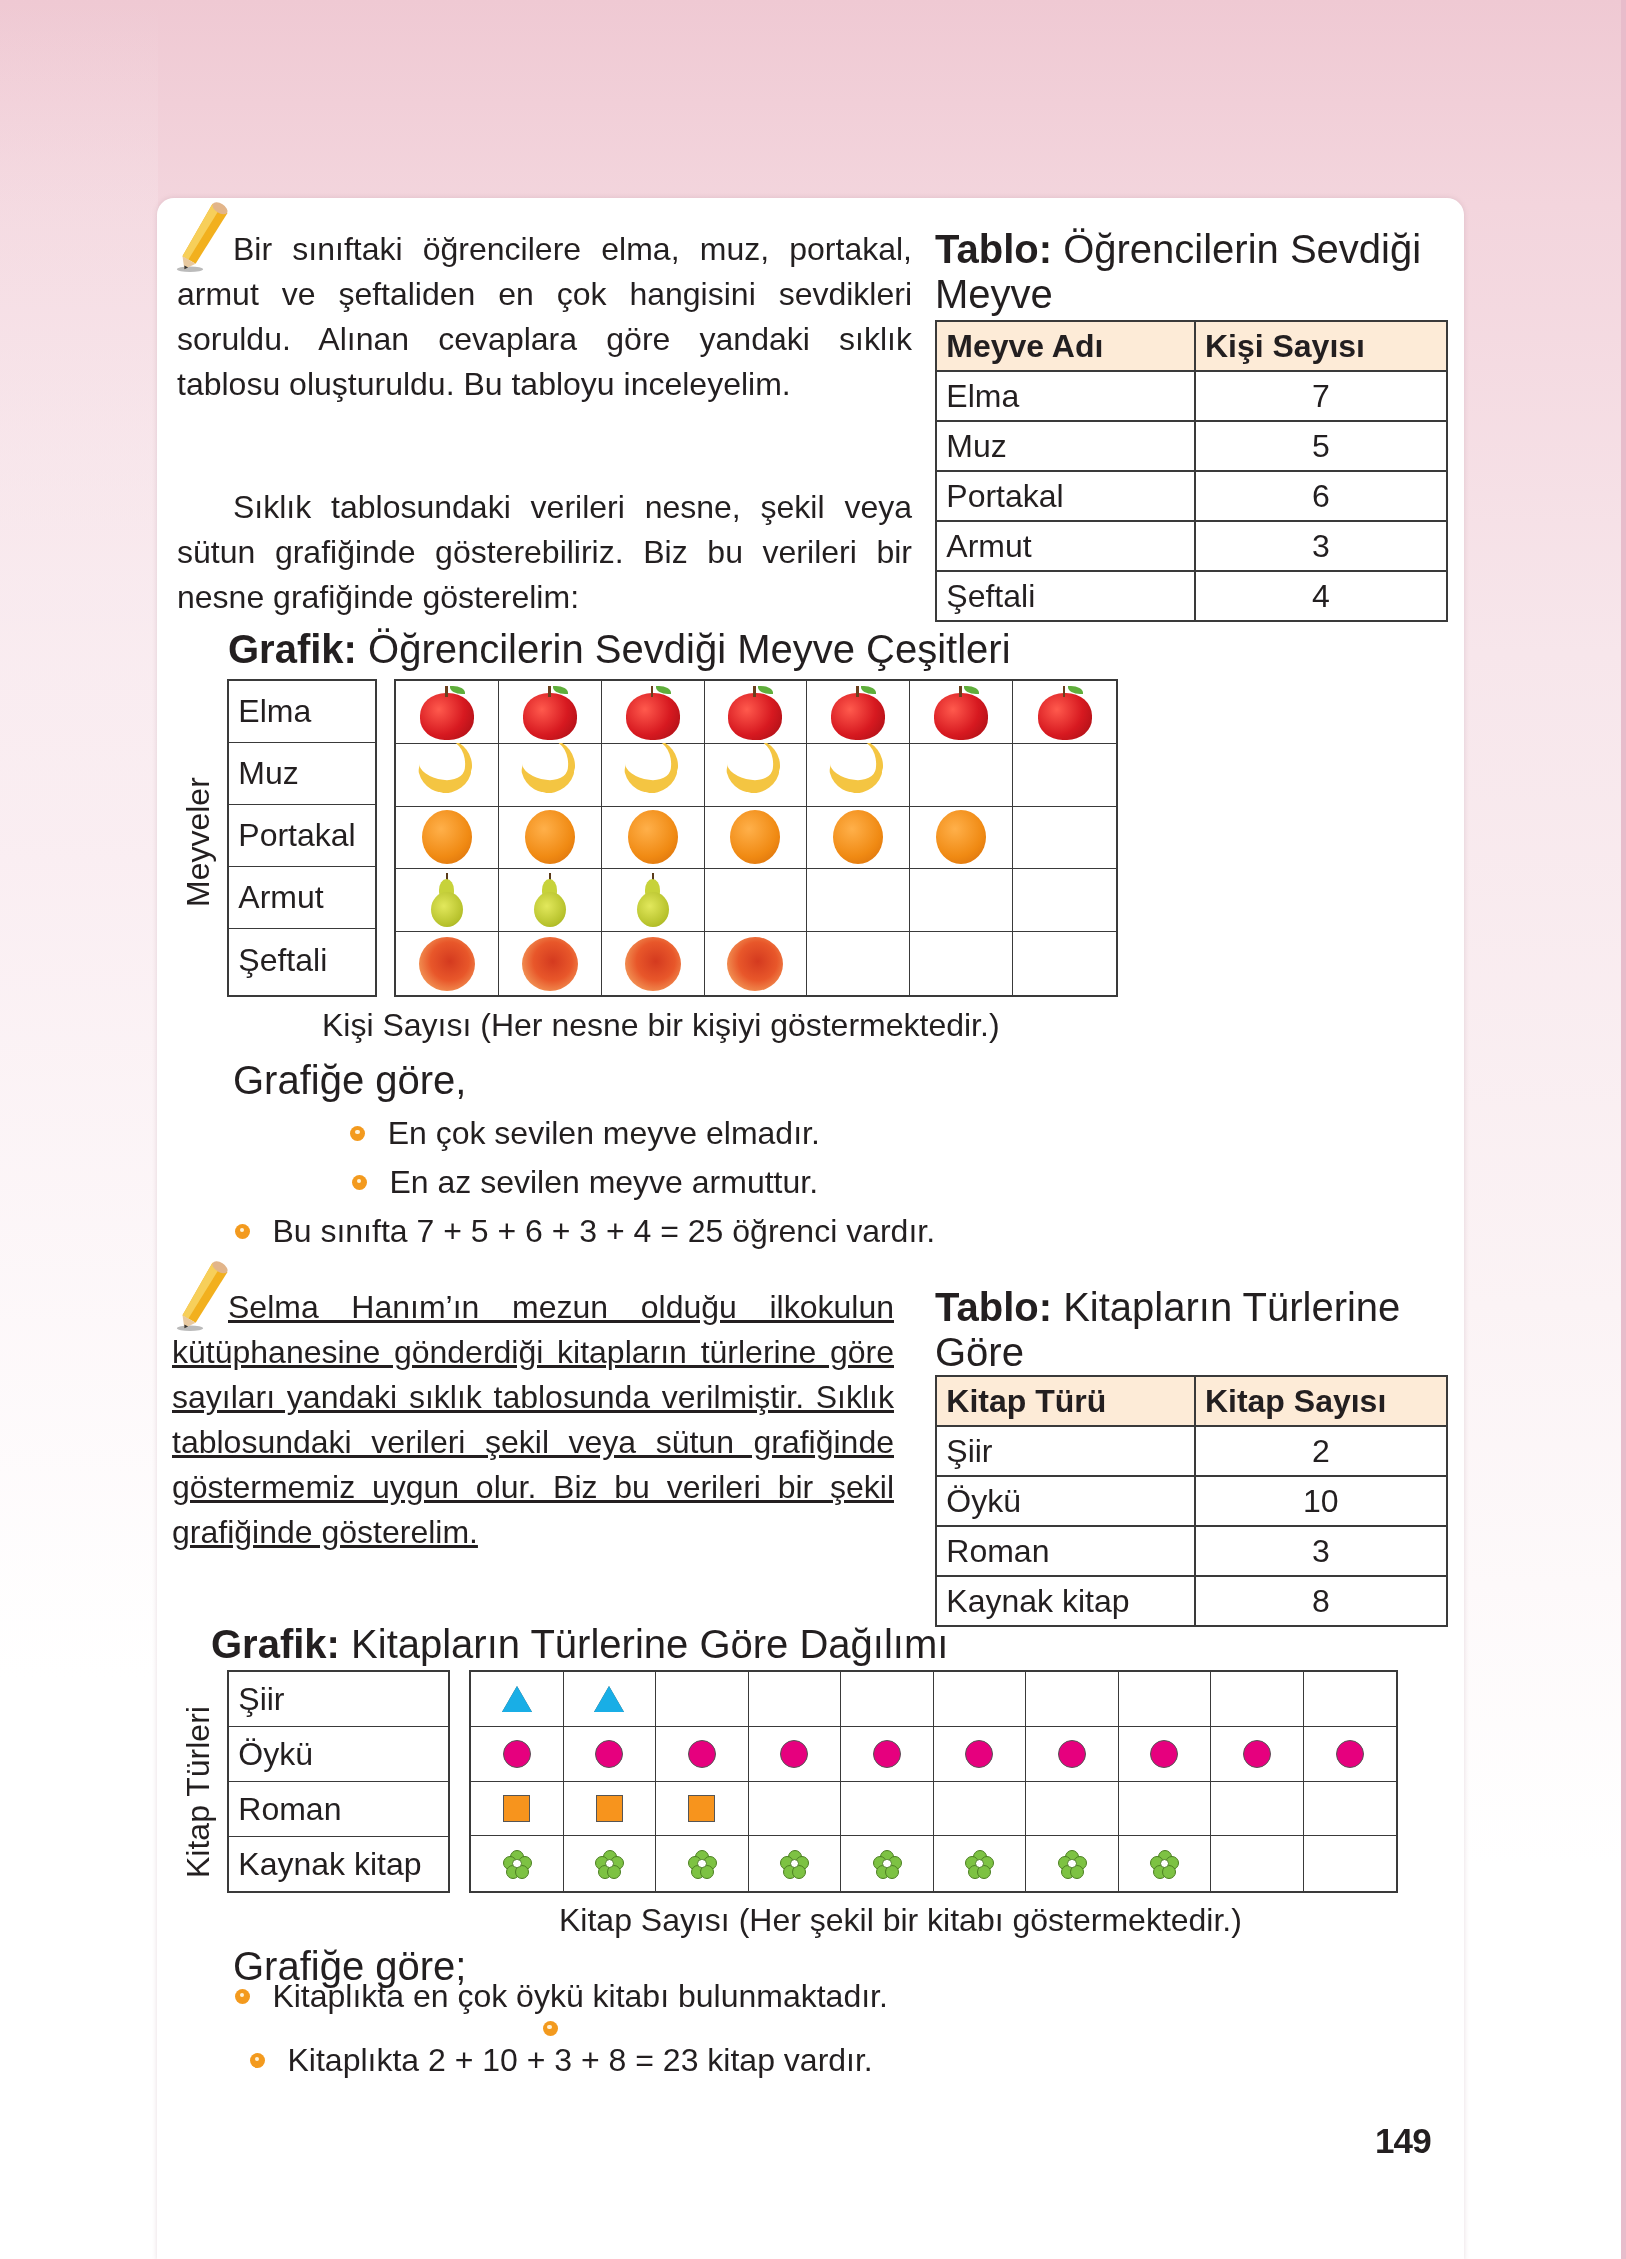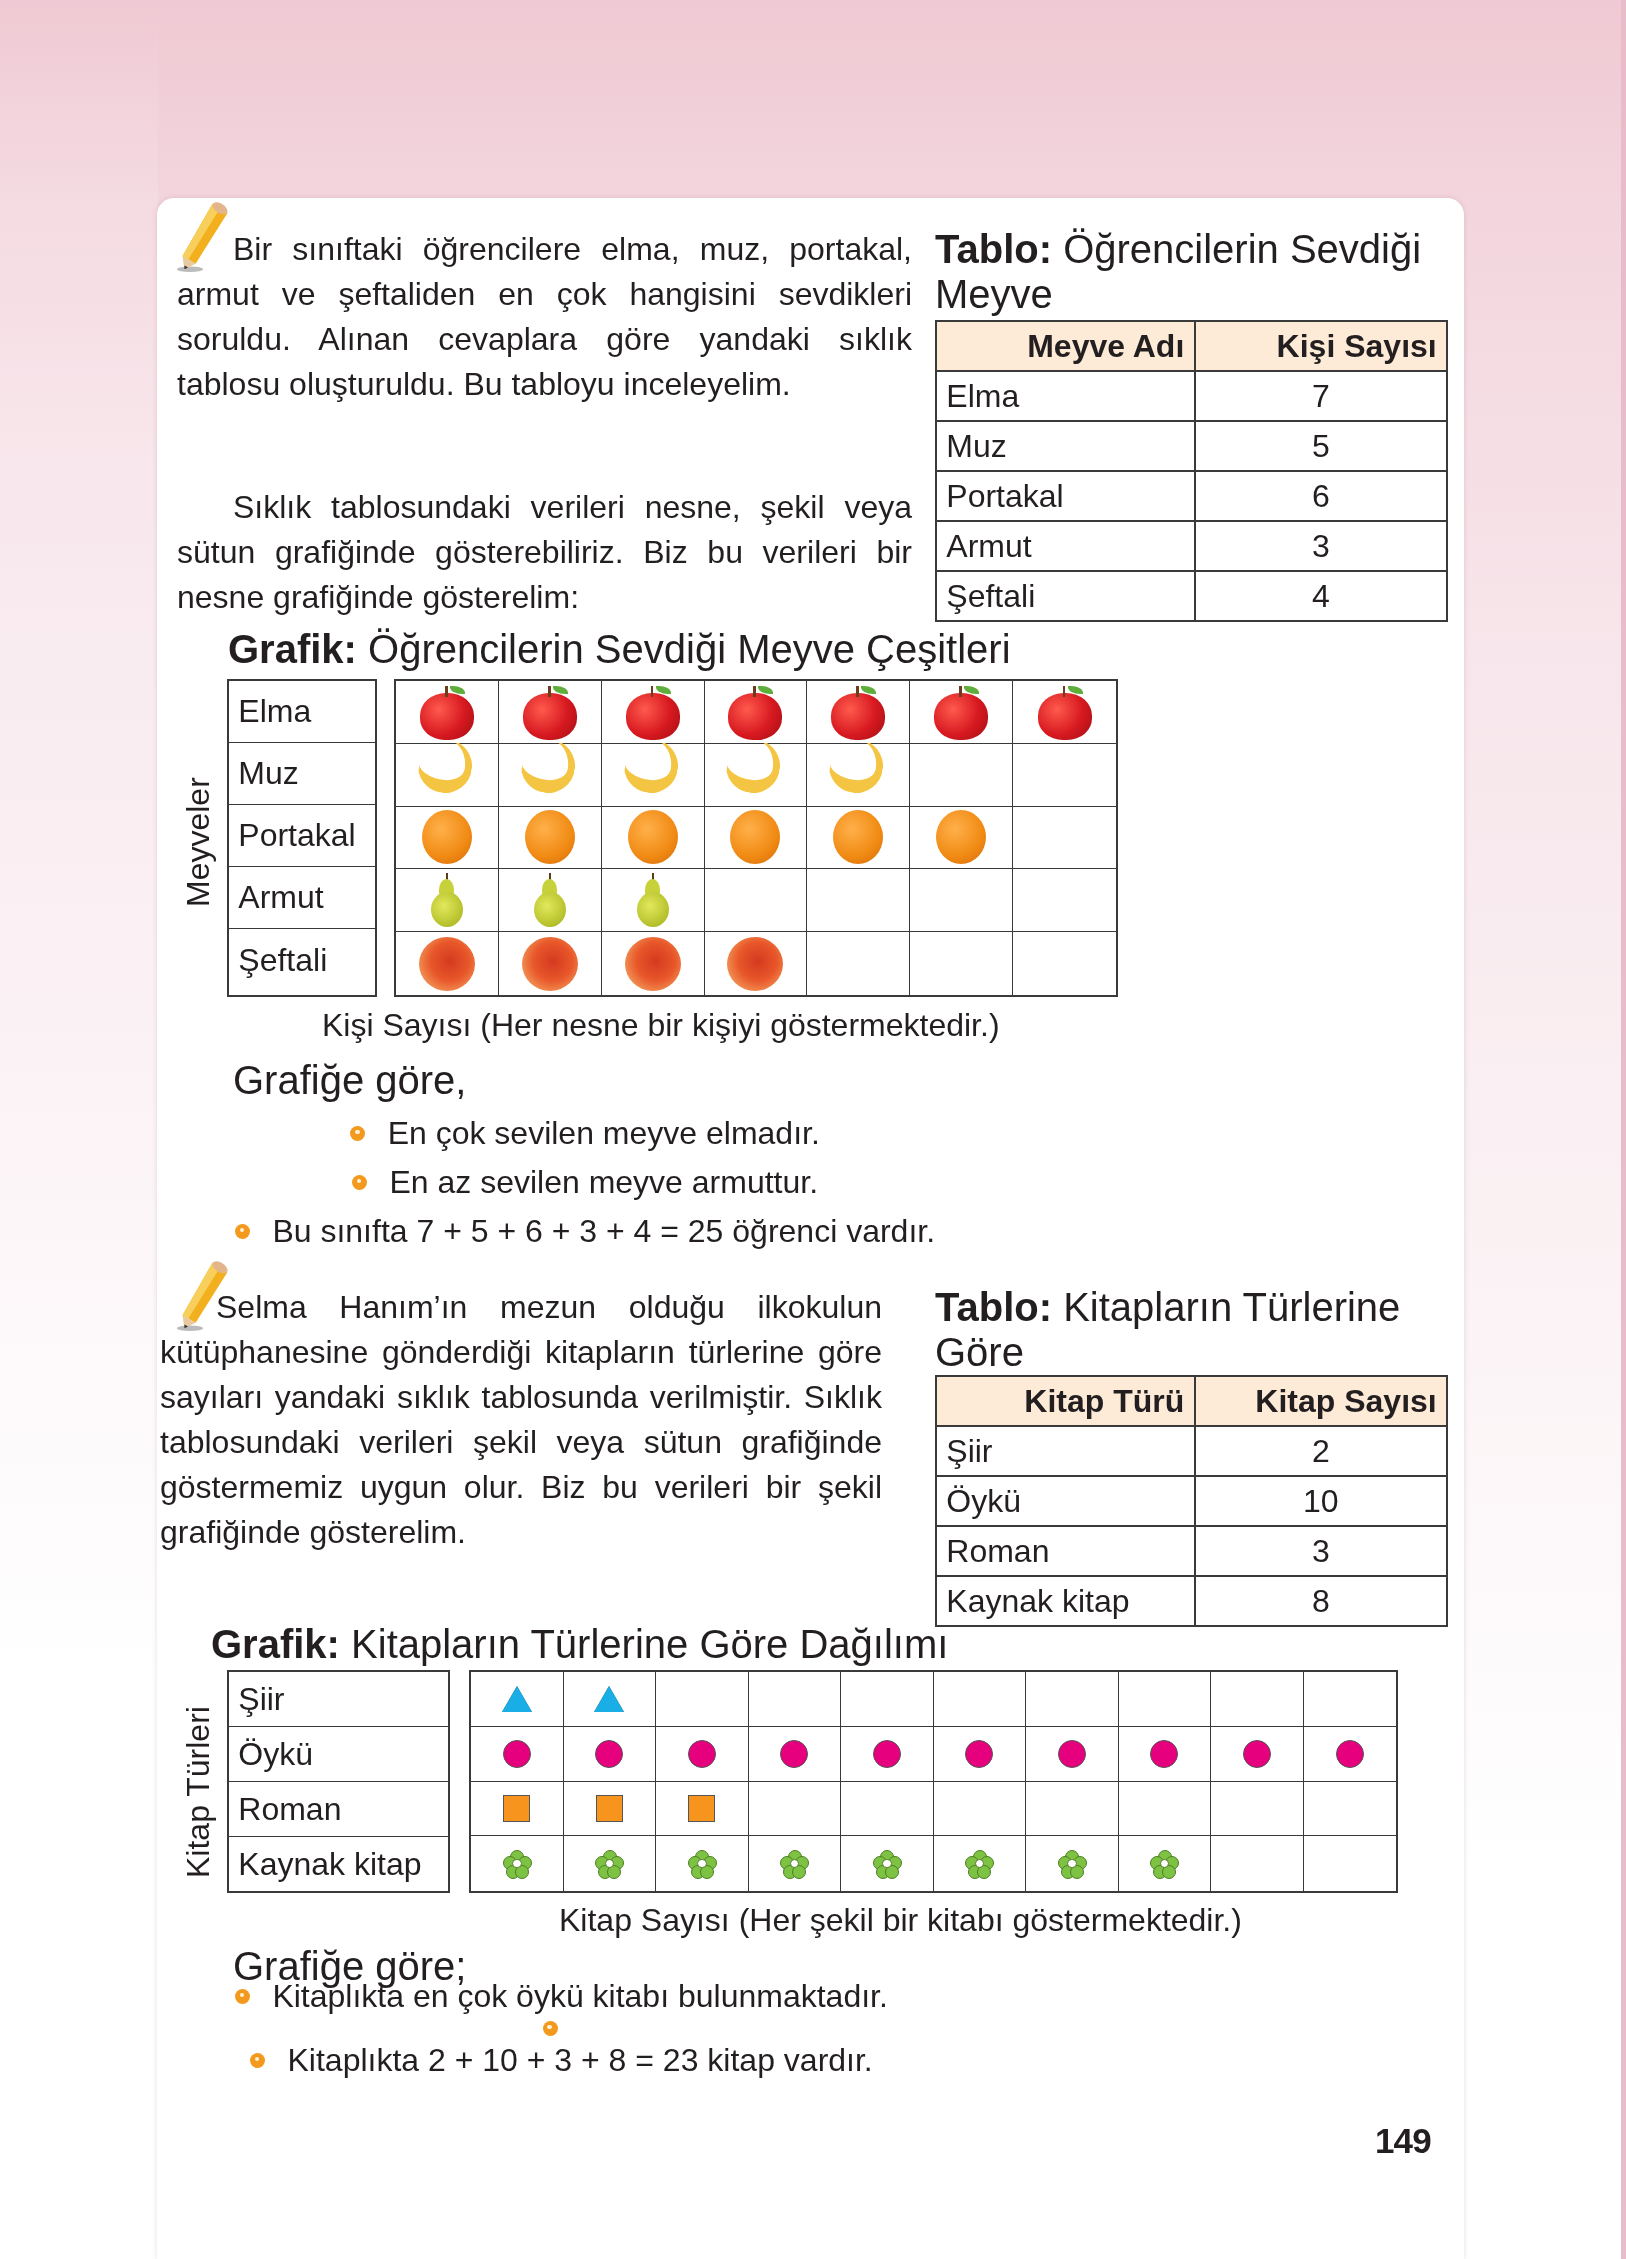--- a/index.html
+++ b/index.html
@@ -17,21 +17,21 @@
     box-shadow: 0 0 5.6px rgba(160,120,130,0.25);
   }
   .abs { position: absolute; }
   .para { font-size: 32px; line-height: 45px; text-align: justify; }
   .para .first { text-indent: 56px; }
   .pencil { position: absolute; width: 60px; height: 75px; }
   .caption { font-size: 40px; line-height: 45px; }
   .caption b { font-weight: bold; }
   table.freq { position: absolute; border-collapse: collapse; font-size: 32px; }
   table.freq th, table.freq td { border: 2.8px solid #3a3a3a; height: 48px; padding: 0 9.3px; }
-  table.freq th { background: #fdebd7; font-weight: bold; text-align: right; }
+  table.freq th { background: #fdebd7; font-weight: bold; text-align: left; }
   table.freq td.num { text-align: center; }
   .labelcol { position: absolute; border: 2.8px solid #3a3a3a; box-sizing: border-box; }
   .labelcol div { box-sizing: border-box; border-bottom: 1.9px solid #3a3a3a; padding-left: 9.3px; font-size: 32px; display: flex; align-items: center; }
   .labelcol div:last-child { border-bottom: none; }
   .grid { position: absolute; border: 2.8px solid #3a3a3a; box-sizing: border-box; display: grid; }
   .grid .cell { border-right: 1.9px solid #3a3a3a; border-bottom: 1.9px solid #3a3a3a; display: flex; align-items: center; justify-content: center; box-sizing: border-box; }
   .vlabel { position: absolute; font-size: 32px; transform-origin: left top; transform: rotate(-90deg); white-space: nowrap; }
   .axis-note { position: absolute; font-size: 32px; white-space: nowrap; }
   .bullets { position: absolute; font-size: 32px; line-height: 49px; }
   .bullets .item { display: flex; align-items: center; justify-content: center; }
@@ -290,21 +290,21 @@
 
 <svg class="pencil" style="left:175px; top:1257px;" viewBox="0 0 64 80">
   <ellipse cx="16" cy="76" rx="14" ry="3" fill="#bbb"></ellipse>
   <polygon points="40,6 56,16 22,70 8,62" fill="#f2b01e"></polygon>
   <polygon points="40,6 48,11 14,66 8,62" fill="#f7cf5a"></polygon>
   <polygon points="8,62 22,70 10,76" fill="#e8c9a0"></polygon>
   <polygon points="10,72 14,74 10,76" fill="#333"></polygon>
   <ellipse cx="48" cy="11" rx="9" ry="5" fill="#e2b58a" transform="rotate(32 48 11)"></ellipse>
 </svg>
 
-<div class="abs para" style="left:160px; top:1285px; width:722px;">
+<div class="abs para" style="left:172px; top:1285px; width:722px;text-decoration:underline;">
   <div class="first">Selma Hanım’ın mezun olduğu ilkokulun kütüphanesine gönderdiği kitapların türlerine göre sayıları yandaki sıklık tablosunda verilmiştir. Sıklık tablosundaki verileri şekil veya sütun grafiğinde göstermemiz uygun olur. Biz bu verileri bir şekil grafiğinde gösterelim.</div>
 </div>
 
 <div class="abs caption" style="left:935px; top:1285px; width:522px;">
   <div><b>Tablo:</b> <span>Kitapların Türlerine Göre</span></div>
   <div style="padding-left:112px;">Dağılımı</div>
 </div>
 
 <table class="freq" style="left:935px; top:1375px; width:513px;">
   <tbody>

